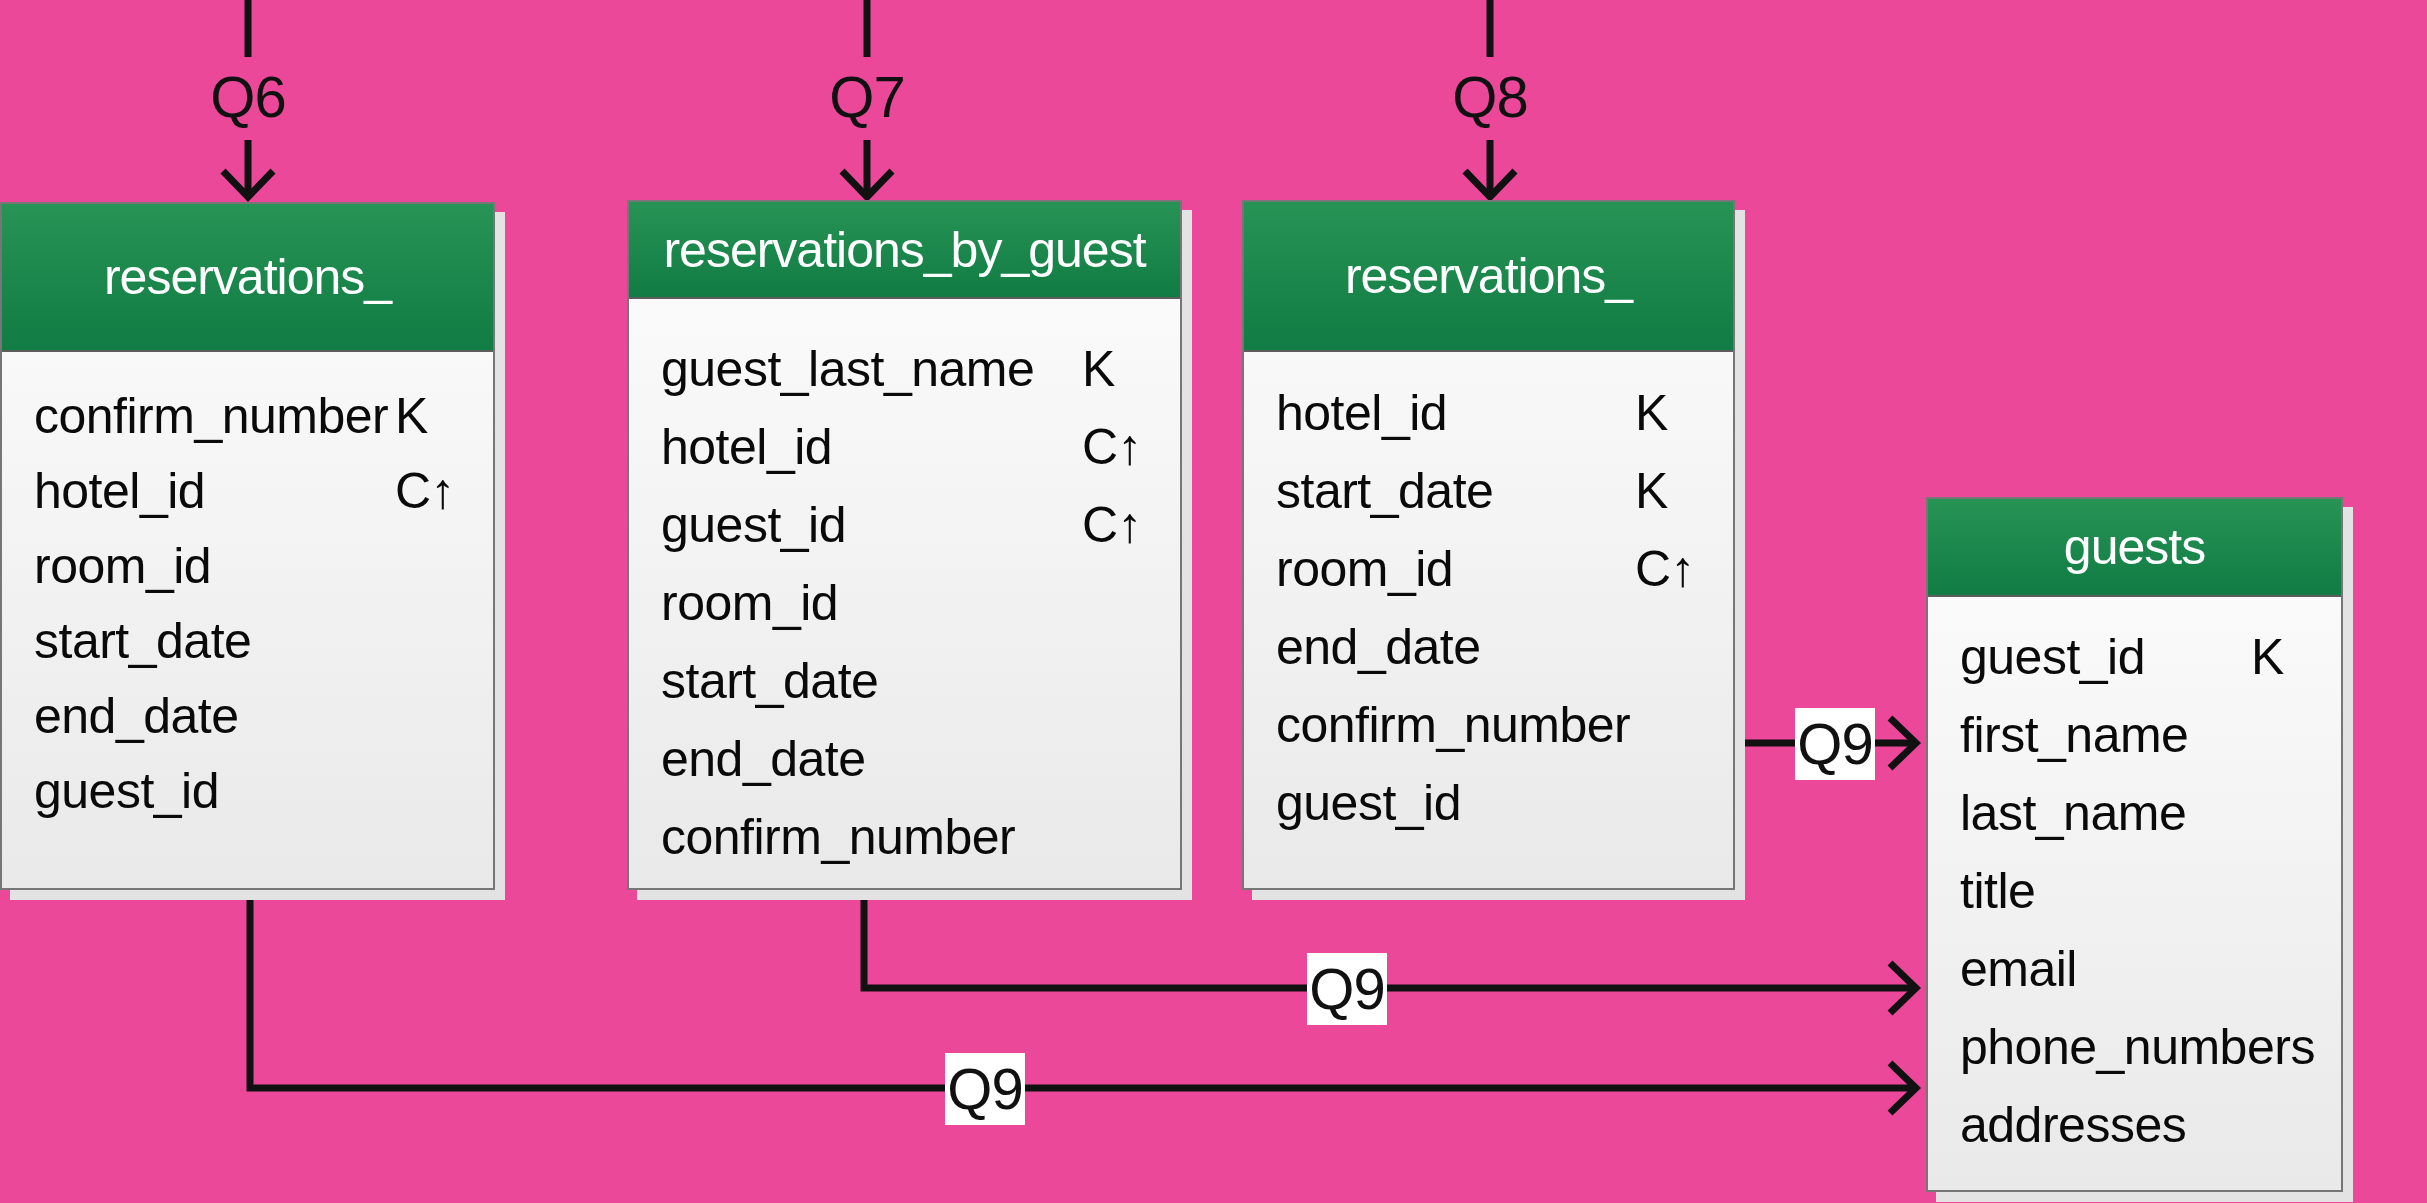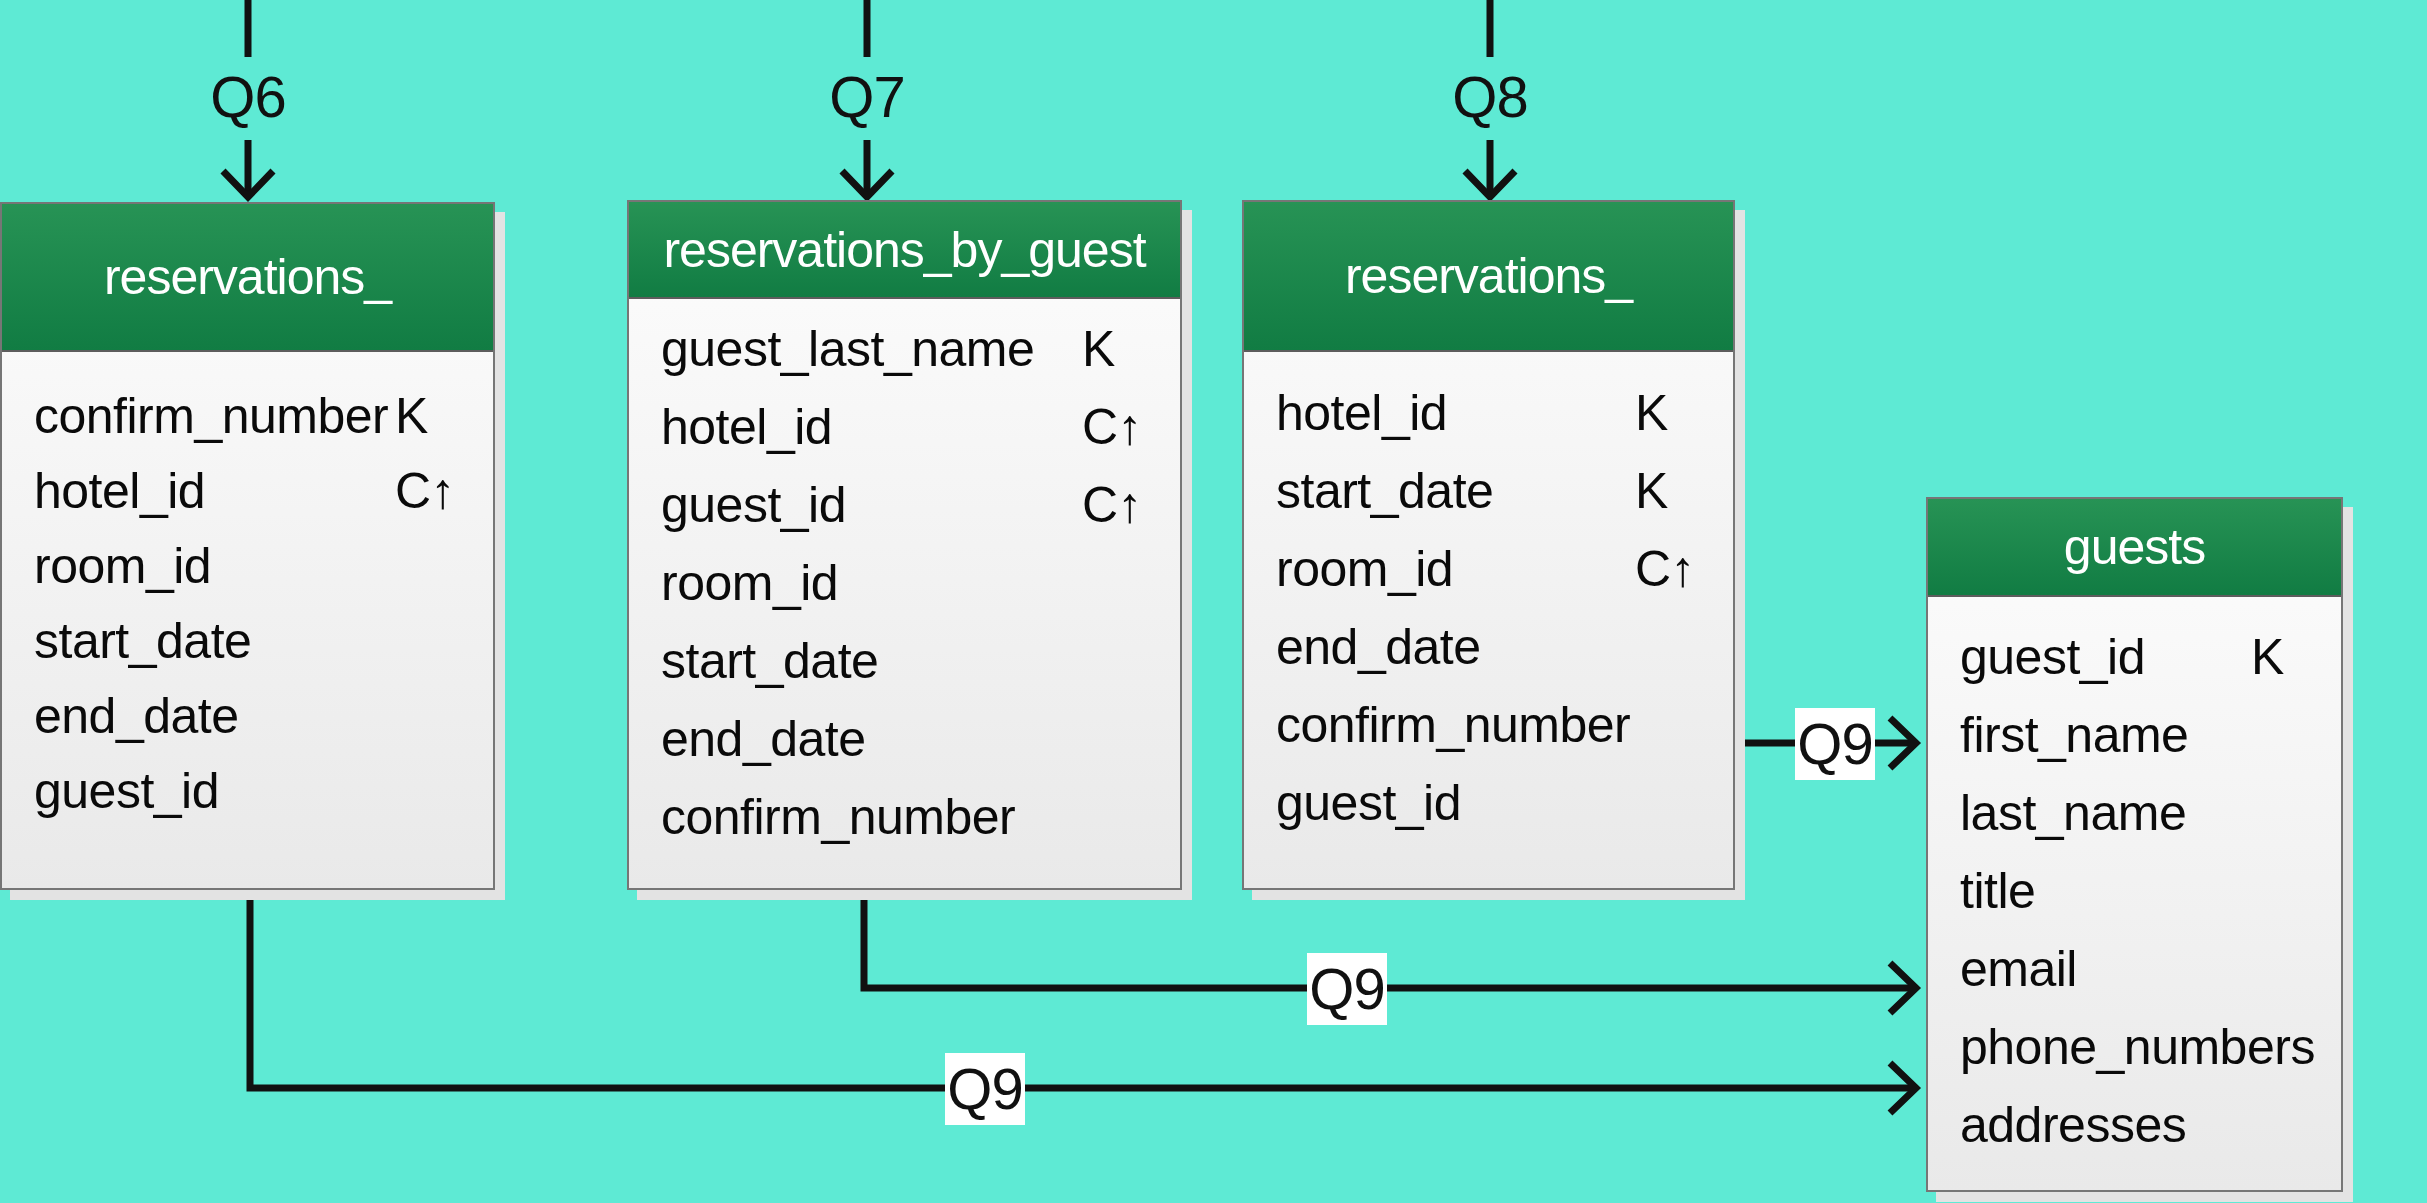--- a/index.html
+++ b/index.html
@@ -1,18 +1,18 @@
 <!DOCTYPE html>
 <html><head>
 <meta charset="utf-8">
 <style>
   html,body { margin:0; padding:0; background:#ffffff; }
   #canvas {
     position:relative; width:2427px; height:1203px; overflow:hidden;
-    font-family:"Liberation Sans", sans-serif; background:#5eead4;
+    font-family:"Liberation Sans", sans-serif; background:#ec4899;
   }
   .table {
     position:absolute; box-sizing:border-box;
     border:2px solid #767676;
     background:linear-gradient(180deg,#fdfdfd 0%,#e9e9e9 100%);
     box-shadow:10px 10px 0 #e3e3e3;
   }
   .thead {
     box-sizing:border-box; width:100%;
     background:linear-gradient(180deg,#279355 0%,#117c43 100%);
@@ -31,21 +31,21 @@
   .fkey  { flex:0 0 92px; white-space:nowrap; }
 
   #t1 { left:0px;    top:202px; width:495px; height:688px; }
   #t1 .thead { height:148px; }
   #t1 .row   { height:75px; }
   #t1 .tbody { padding-top:26px; }
 
   #t2 { left:593px;  top:200px; width:555px; height:690px;margin-left:34px; }
   #t2 .thead { height:97px; }
   #t2 .row   { height:78px; }
-  #t2 .tbody { padding-top:11px; }
+  #t2 .tbody { padding-top:31px; }
 
   #t3 { left:1242px; top:200px; width:493px; height:690px; }
   #t3 .thead { height:150px; }
   #t3 .row   { height:78px; }
   #t3 .tbody { padding-top:22px; }
 
   #t4 { left:1926px; top:497px; width:417px; height:695px; }
   #t4 .thead { height:98px; }
   #t4 .row   { height:78px; }
   #t4 .tbody { padding-top:21px; }

